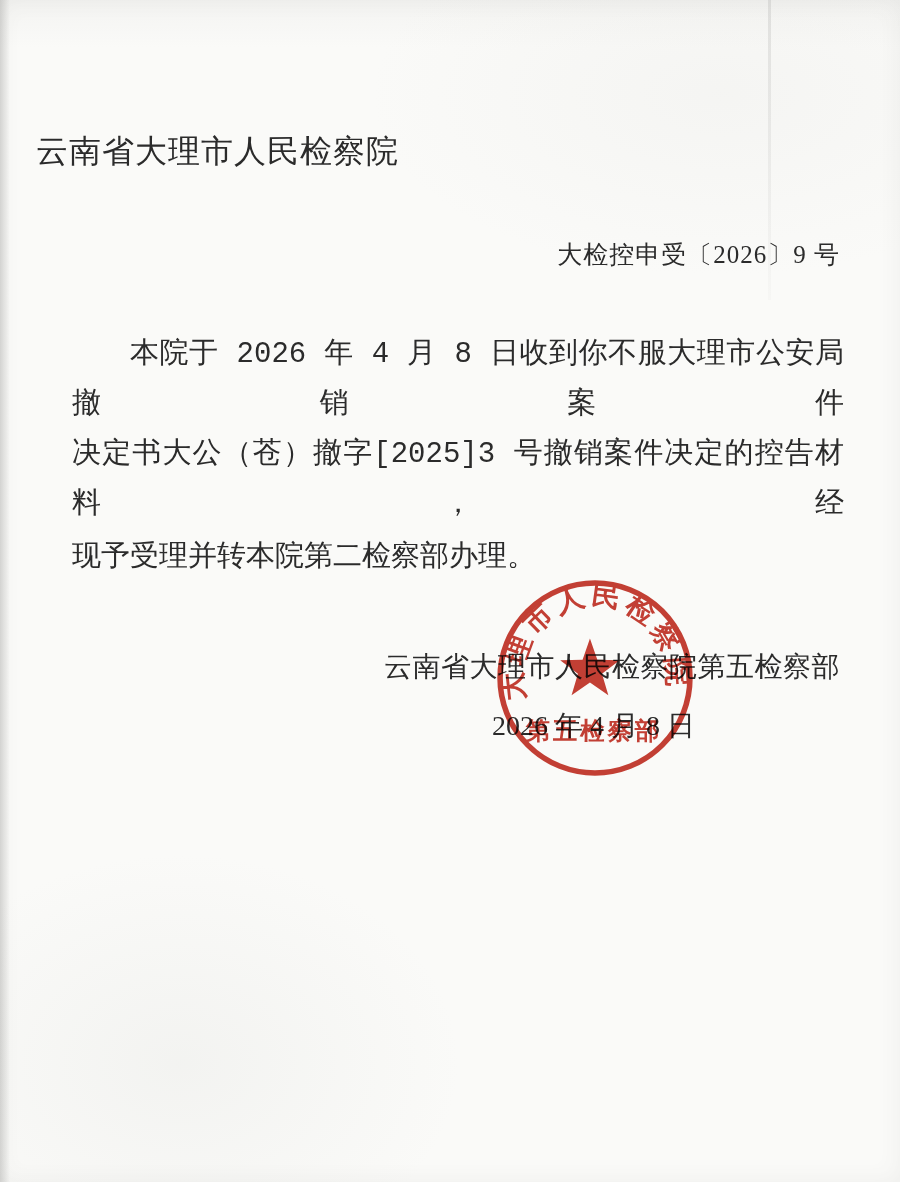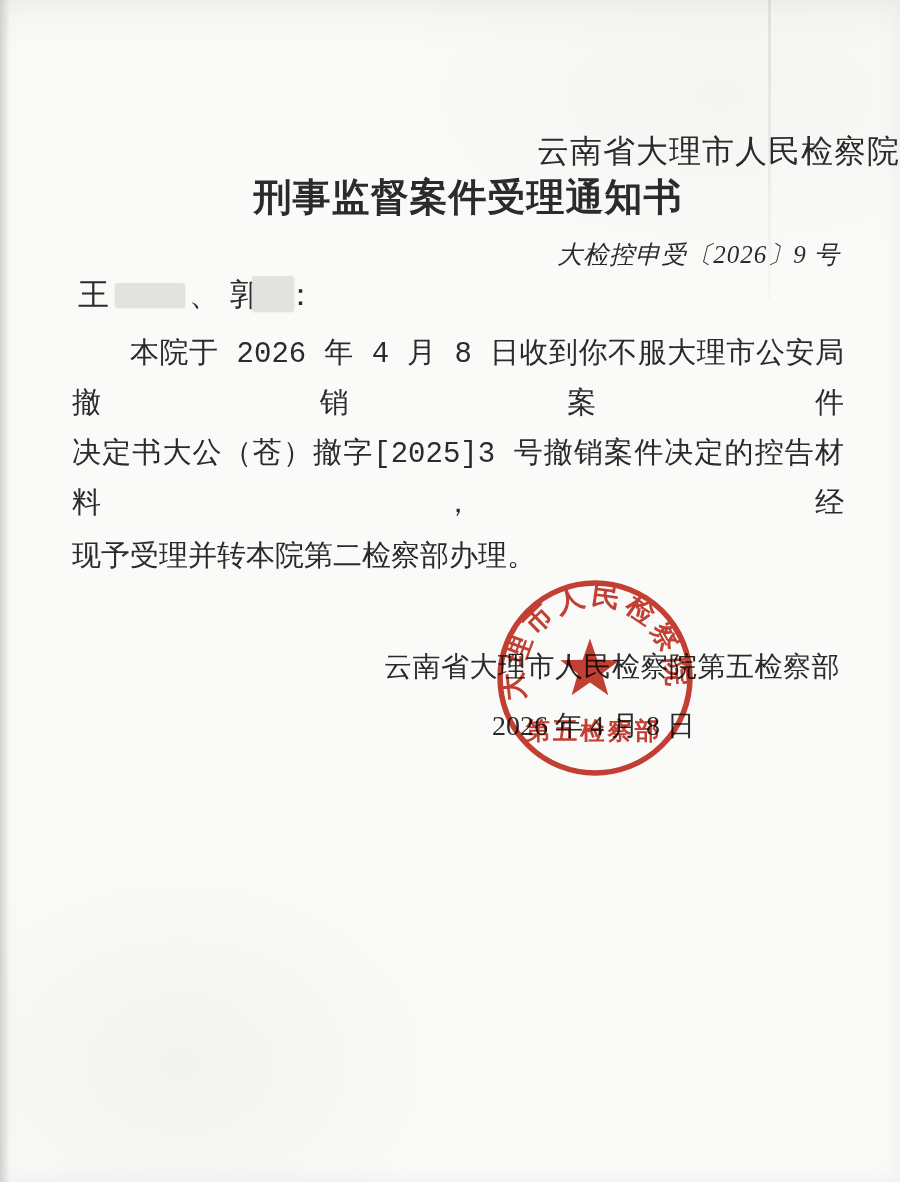--- a/index.html
+++ b/index.html
@@ -29,31 +29,31 @@
   .edge-left {
     position: absolute; left: 0; top: 0; width: 10px; height: 100%;
     background: linear-gradient(90deg, rgba(150,150,148,0.35), rgba(0,0,0,0));
   }
   .crease {
     position: absolute; left: 768px; top: 0; width: 3px; height: 300px;
     background: linear-gradient(180deg, rgba(175,175,173,0.30), rgba(175,175,173,0.05));
   }
   .org-title {
     position: absolute; top: 130px; left: 36px; width: 864px;
-    text-align: right; font-size: 32px; letter-spacing: 1px;
+    text-align: left; font-size: 32px; letter-spacing: 1px;
     white-space: nowrap;
   }
   .doc-title {
     position: absolute; top: 172px; left: 36px; width: 864px;
     text-align: center; font-size: 38px; font-weight: bold; letter-spacing: 1px;
     white-space: nowrap;
   }
   .doc-number {
     position: absolute; top: 238px; right: 60px;
-    font-size: 25px; letter-spacing: 1px; white-space: nowrap; font-style: italic;
+    font-size: 25px; letter-spacing: 1px; white-space: nowrap;
   }
   .addressee {
     position: absolute; top: 278px; left: 78px;
     font-size: 31px; line-height: 34px; white-space: nowrap;
   }
   .addressee > * { vertical-align: top; }
   .redact {
     display: inline-block;
     background: var(--redaction);
     border-radius: 3px;
@@ -102,27 +102,23 @@
 </head>
 <body>
 
 <div class="paper">
 
   <div class="edge-left"></div>
   <div class="crease"></div>
 
   <div class="org-title">云南省大理市人民检察院</div>
 
-  <div class="doc-title">刑事监督案件受理通知书</div>
 
   <div class="doc-number">大检控申受〔2026〕9 号</div>
 
-  <div class="addressee">
-    <span>王</span><span class="redact r1"></span><span>、</span><span class="name2wrap"><span>郭</span><span class="redact r2"></span></span><span class="colon">：</span>
-  </div>
 
   <div class="body-block">
     <div class="bline indent just">本院于 2026 年 4 月 8 日收到你不服大理市公安局撤销案件</div>
     <div class="bline just">决定书大公（苍）撤字[2025]3 号撤销案件决定的控告材料，经</div>
     <div class="bline">现予受理并转本院第二检察部办理。</div>
   </div>
 
   <div class="signature">云南省大理市人民检察院第五检察部</div>
 
   <div class="date">2026 年 4 月 8 日</div>

